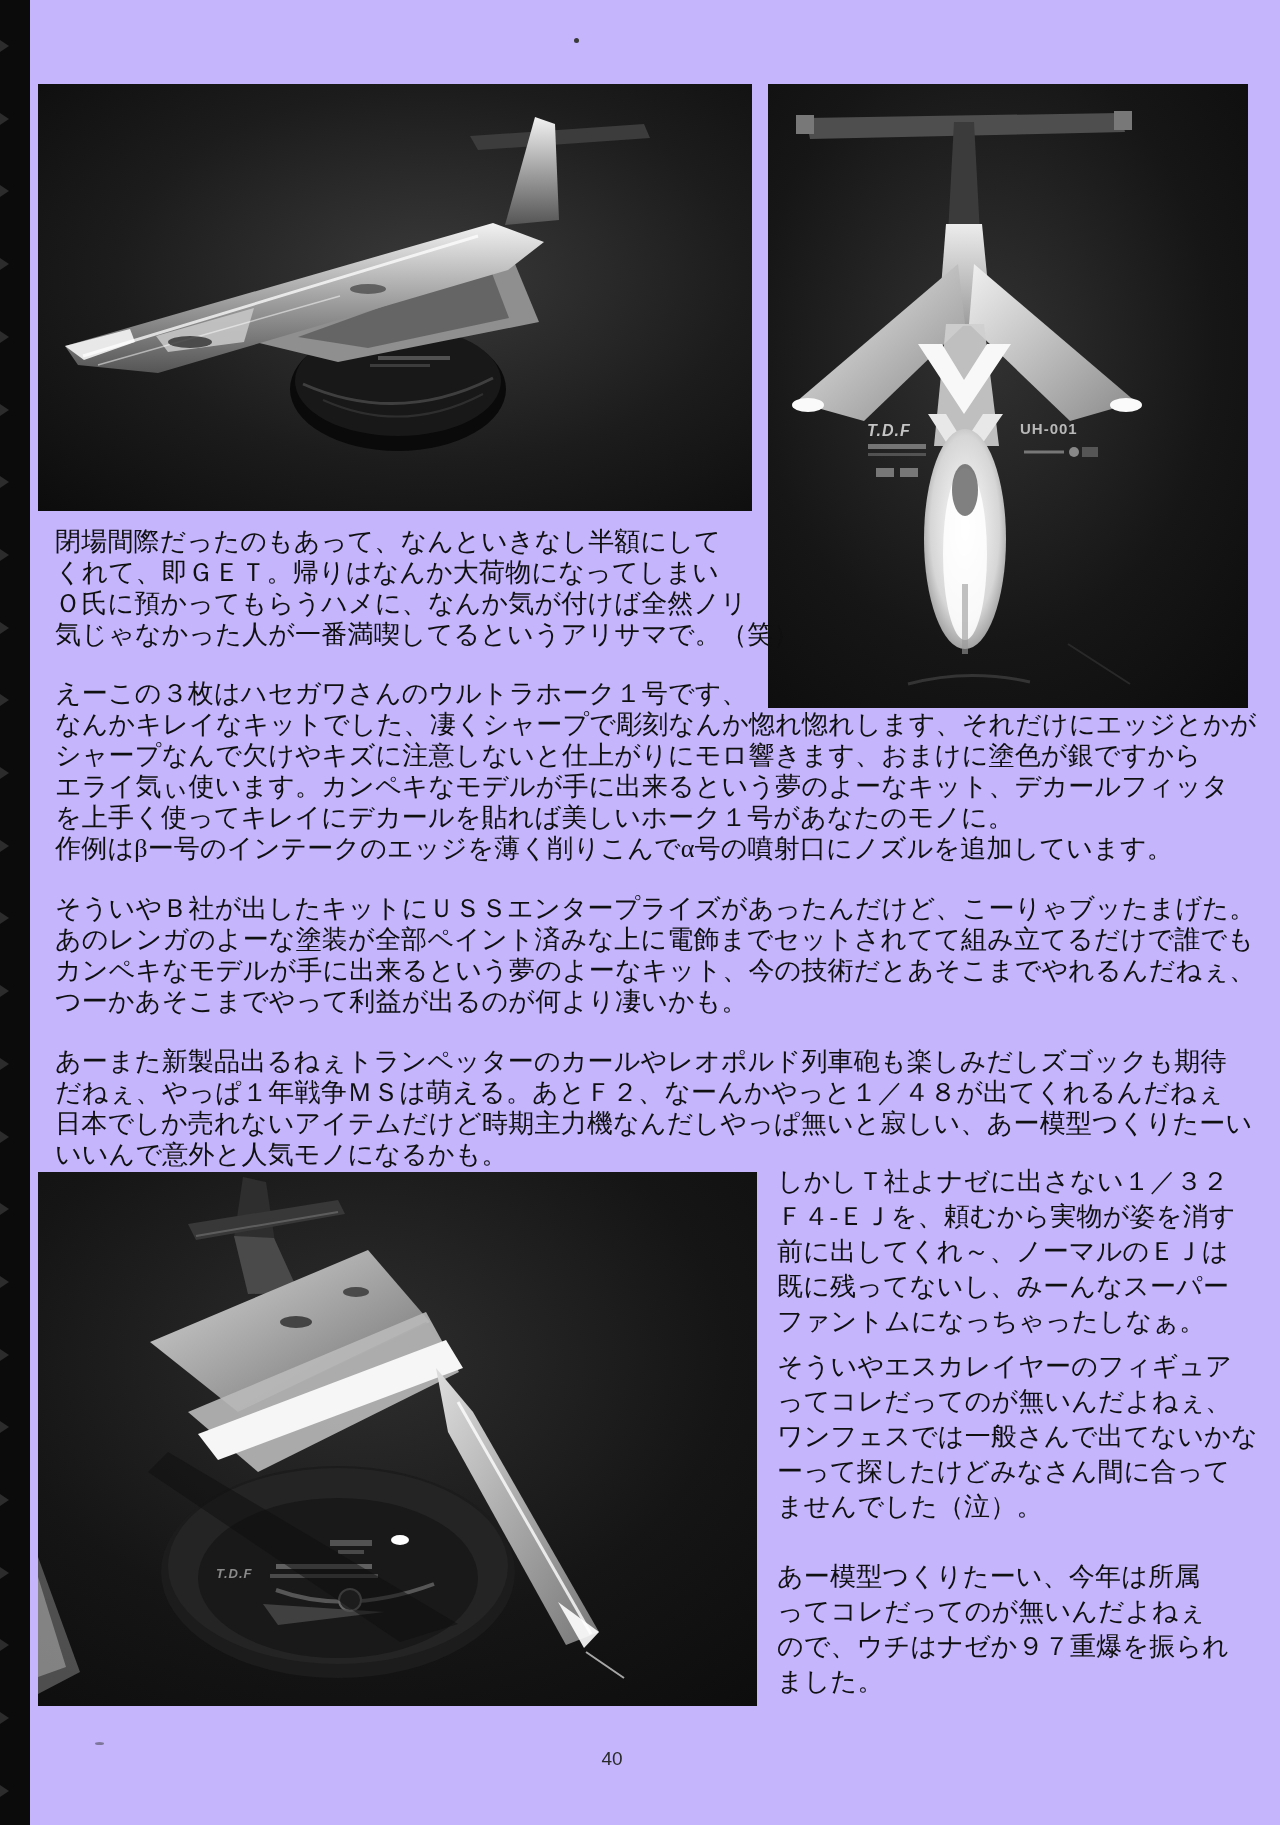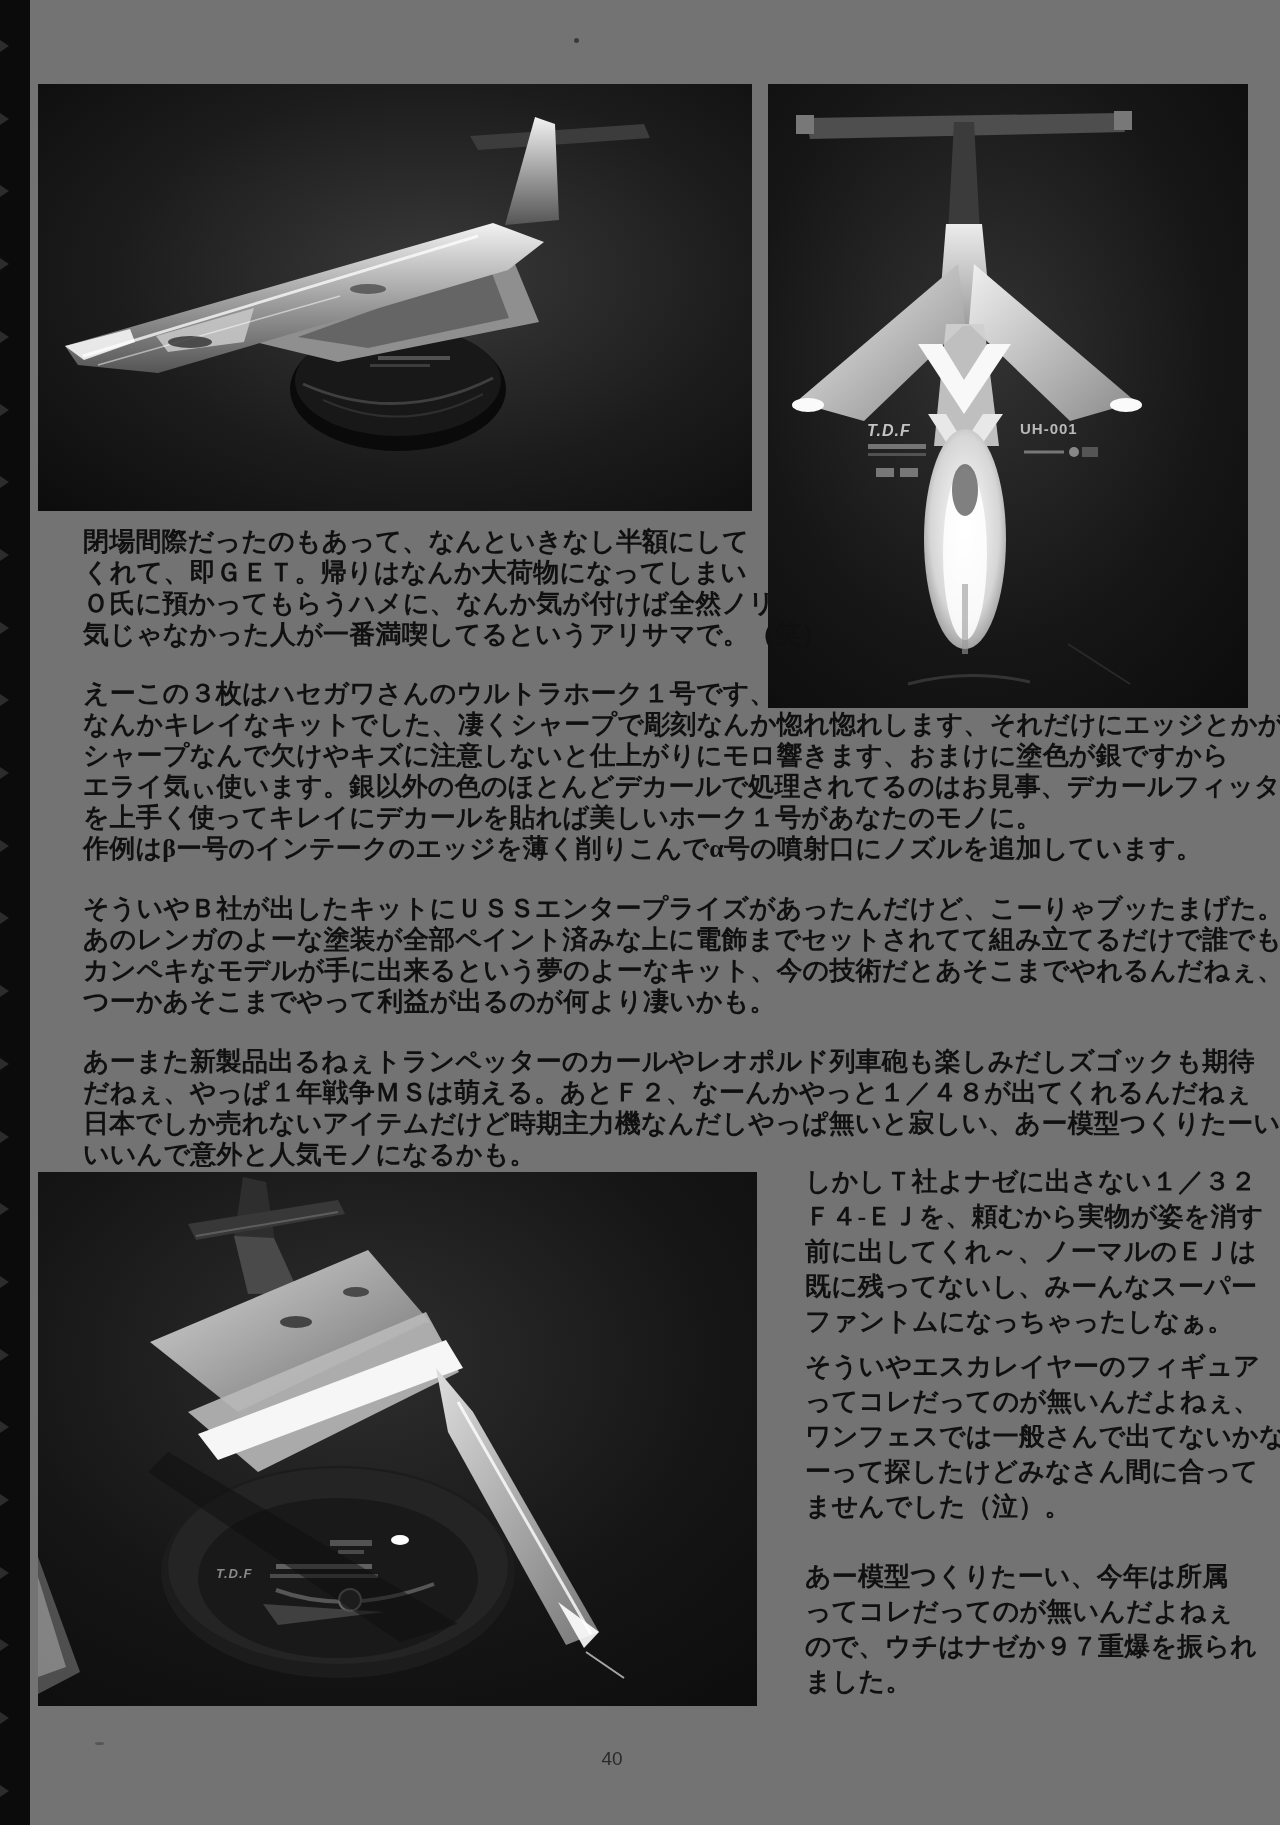--- a/index.html
+++ b/index.html
@@ -1,32 +1,32 @@
 <!DOCTYPE html>
 <html><head>
 <meta charset="utf-8">
 <style>
   html,body { margin:0; padding:0; background:#d9d9d9; }
   .page {
     position:relative; width:1280px; height:1825px;
-    background:#737373; overflow:hidden;
+    background:#c4b5fd; overflow:hidden;
     font-family:"Liberation Serif", serif;
   }
   .edge-bar {
     position:absolute; left:0; top:0; width:30px; height:1825px;
     background:#0b0b0b;
   }
   .edge-notch {
     position:absolute; left:0; width:0; height:0;
     border-top:6px solid transparent; border-bottom:6px solid transparent;
     border-left:9px solid #2c2c2c;
   }
   .photo { position:absolute; background:#111; }
   .photo svg { display:block; width:100%; height:100%; }
-  .tblock { position:absolute; color:#101010; font-weight:bold;margin-left:28px; }
+  .tblock { position:absolute; color:#101010; font-weight:normal; }
   .col-left  { font-size:26px; line-height:31px; letter-spacing:0.2px; }
   .col-right { font-size:26px; line-height:35px; letter-spacing:0.2px; }
   .tline { white-space:pre; }
   .pagenum {
     position:absolute; left:590px; top:1748px; width:44px; text-align:center;
     font-family:"Liberation Sans", sans-serif; font-size:19px; color:#2a2a2a;
   }
   .speck { position:absolute; background:#3a3a3a; border-radius:50%; }
   .svg-label { font-family:"Liberation Sans", sans-serif; font-weight:bold; }
 </style>
@@ -221,21 +221,21 @@
   <div class="tblock col-left" style="left:55px;top:526px;">
       <div class="tline">閉場間際だったのもあって、なんといきなし半額にして</div>
       <div class="tline">くれて、即ＧＥＴ。帰りはなんか大荷物になってしまい</div>
       <div class="tline">Ｏ氏に預かってもらうハメに、なんか気が付けば全然ノリ</div>
       <div class="tline">気じゃなかった人が一番満喫してるというアリサマで。（笑）</div>
     </div>
   <div class="tblock col-left" style="left:55px;top:678px;">
       <div class="tline">えーこの３枚はハセガワさんのウルトラホーク１号です、</div>
       <div class="tline">なんかキレイなキットでした、凄くシャープで彫刻なんか惚れ惚れします、それだけにエッジとかが</div>
       <div class="tline">シャープなんで欠けやキズに注意しないと仕上がりにモロ響きます、おまけに塗色が銀ですから</div>
-      <div class="tline">エライ気ぃ使います。銀以外の色のほとんどデカールで処理されてるのはお見事、デカールフィッタ</div>
+      <div class="tline">エライ気ぃ使います。カンペキなモデルが手に出来るという夢のよーなキット、デカールフィッタ</div>
       <div class="tline">を上手く使ってキレイにデカールを貼れば美しいホーク１号があなたのモノに。</div>
       <div class="tline">作例はβー号のインテークのエッジを薄く削りこんでα号の噴射口にノズルを追加しています。</div>
     </div>
   <div class="tblock col-left" style="left:55px;top:893px;">
       <div class="tline">そういやＢ社が出したキットにＵＳＳエンタープライズがあったんだけど、こーりゃブッたまげた。</div>
       <div class="tline">あのレンガのよーな塗装が全部ペイント済みな上に電飾までセットされてて組み立てるだけで誰でも</div>
       <div class="tline">カンペキなモデルが手に出来るという夢のよーなキット、今の技術だとあそこまでやれるんだねぇ、</div>
       <div class="tline">つーかあそこまでやって利益が出るのが何より凄いかも。</div>
     </div>
   <div class="tblock col-left" style="left:55px;top:1046px;">

